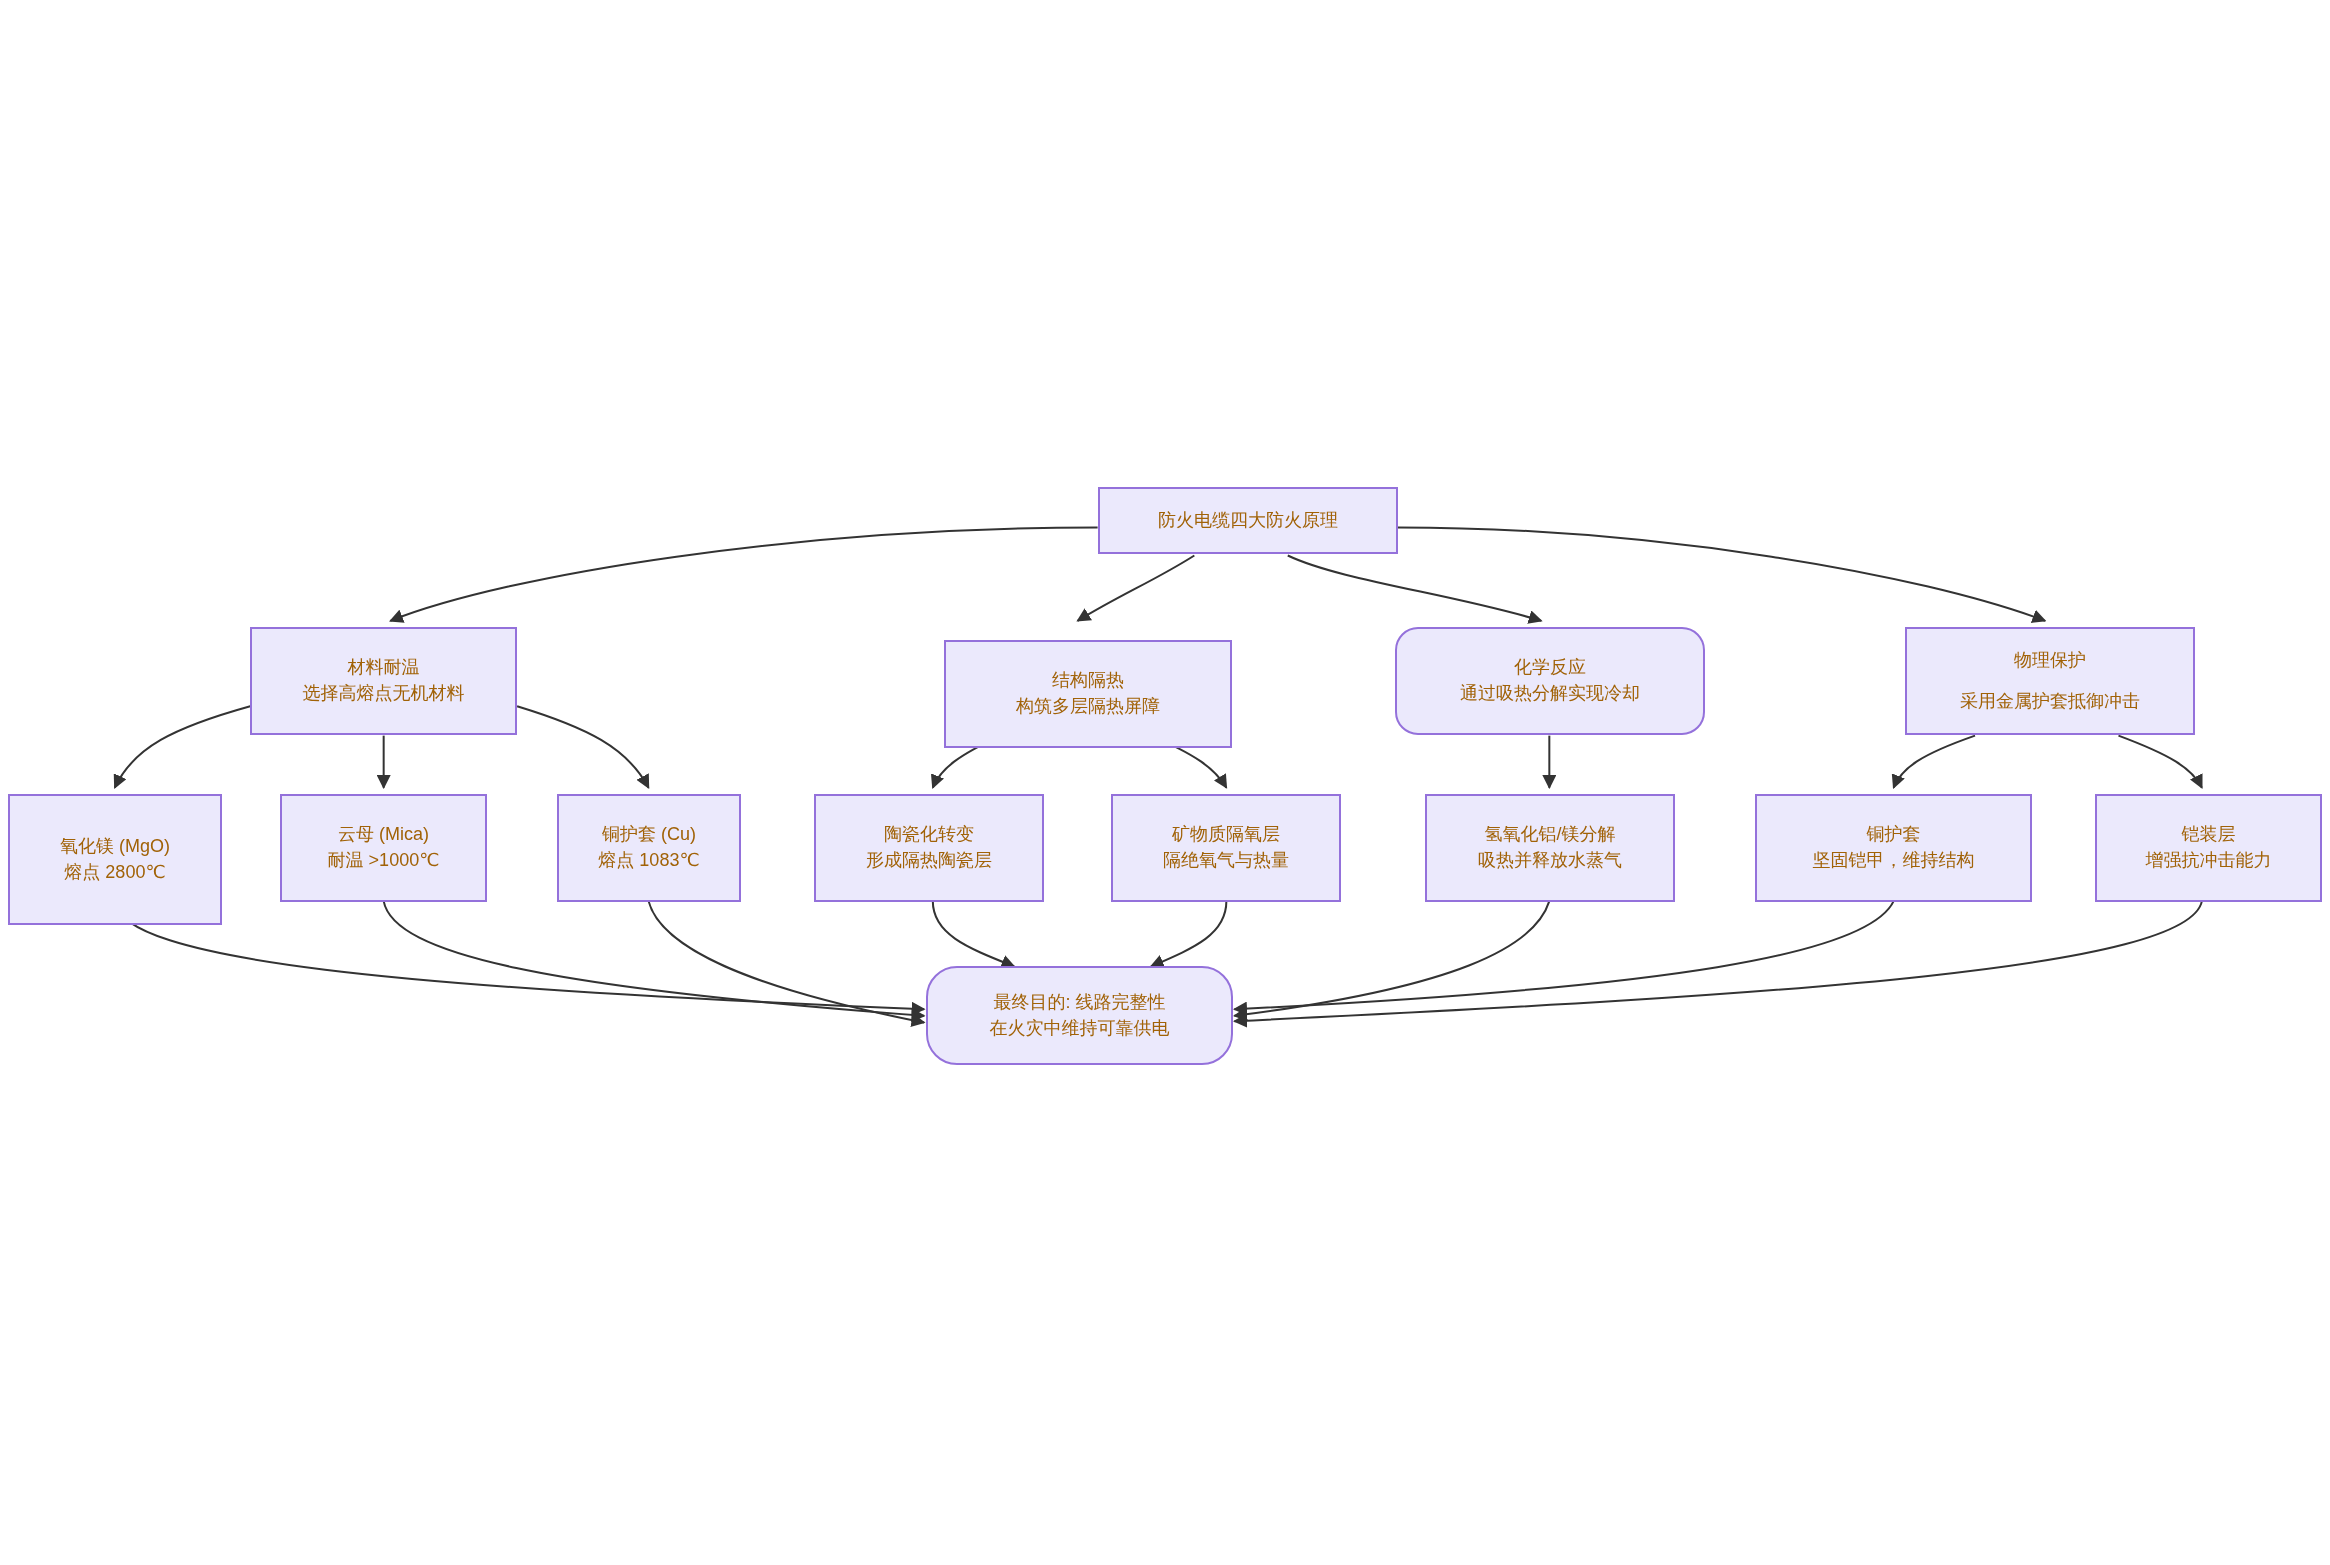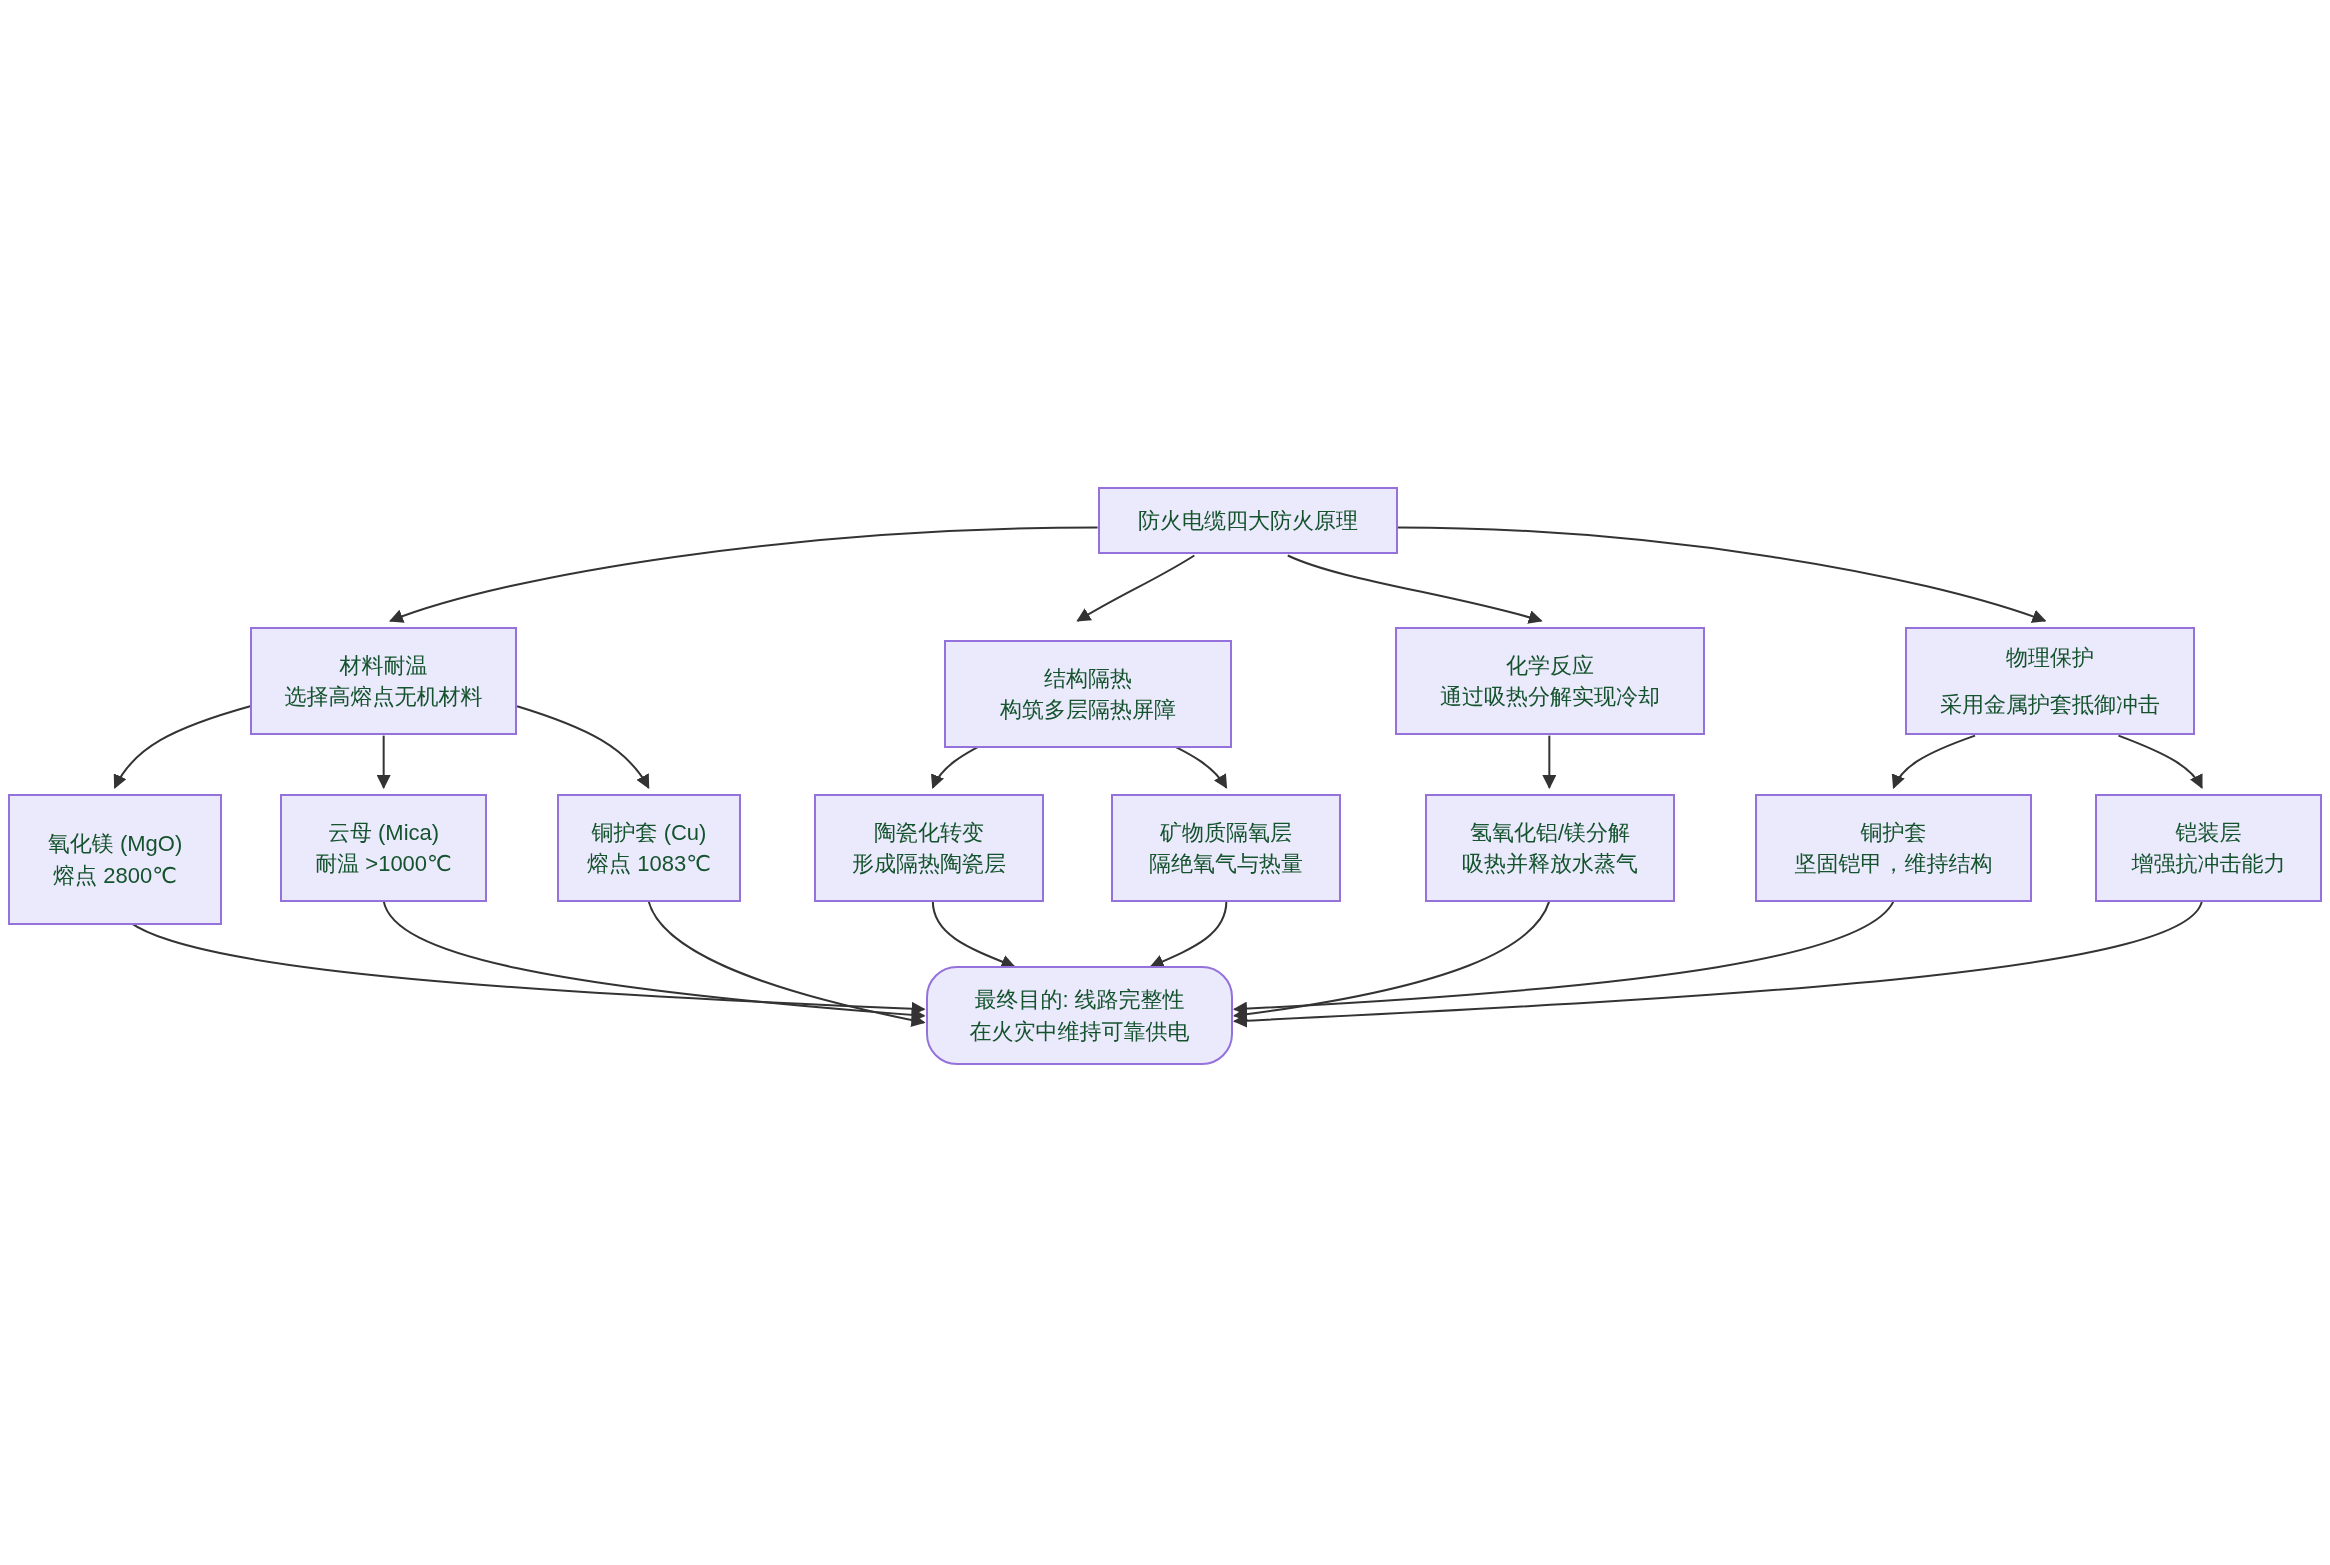--- a/index.html
+++ b/index.html
@@ -26,24 +26,24 @@
   }
   .node{
     position:absolute;
     box-sizing:border-box;
     background:#ebe9fc;
     border:2px solid #9471db;
     display:flex;
     flex-direction:column;
     align-items:center;
     justify-content:center;
-    color:#14532d;
+    color:#a16207;
     text-align:left;
     line-height:1.42;
-    font-size:22px;
+    font-size:18px;
   }
   .node .line{
     display:block;
     white-space:nowrap;
   }
 </style>
 </head>
 <body>
 
 <div id="flowchart">
@@ -89,21 +89,21 @@
   <div class="node" style="left:250px;top:627px;width:267px;height:108px;">
     <span class="line">材料耐温</span>
     <span class="line">选择高熔点无机材料</span>
   </div>
 
   <div class="node" style="left:944px;top:640px;width:288px;height:108px;">
     <span class="line">结构隔热</span>
     <span class="line">构筑多层隔热屏障</span>
   </div>
 
-  <div class="node" style="left:1395px;top:627px;width:310px;height:108px;">
+  <div class="node" style="left:1395px;top:627px;width:310px;height:108px;border-radius:23px;">
     <span class="line">化学反应</span>
     <span class="line">通过吸热分解实现冷却</span>
   </div>
 
   <div class="node" style="left:1905px;top:627px;width:290px;height:108px;gap:15px;">
     <span class="line">物理保护</span>
     <span class="line">采用金属护套抵御冲击</span>
   </div>
 
   <div class="node" style="left:8px;top:794px;width:214px;height:131px;">

